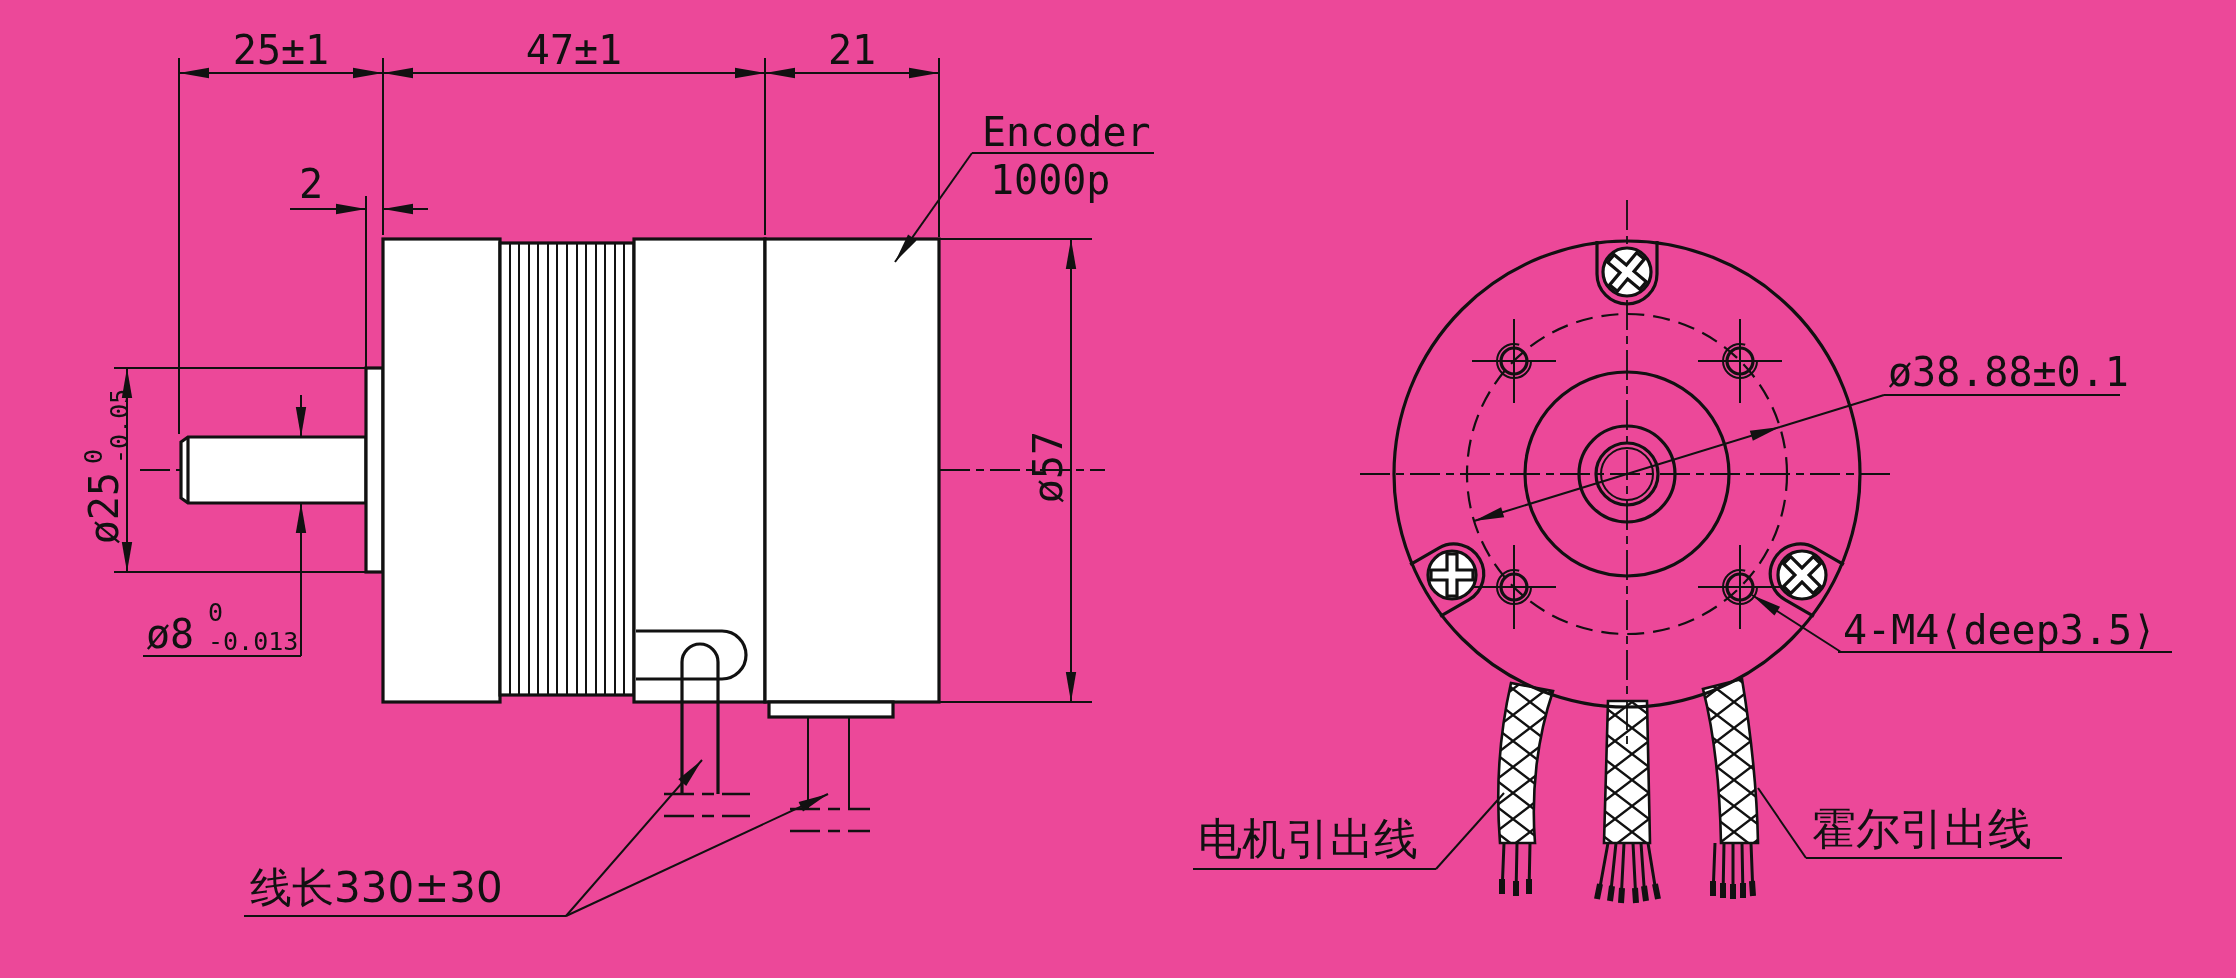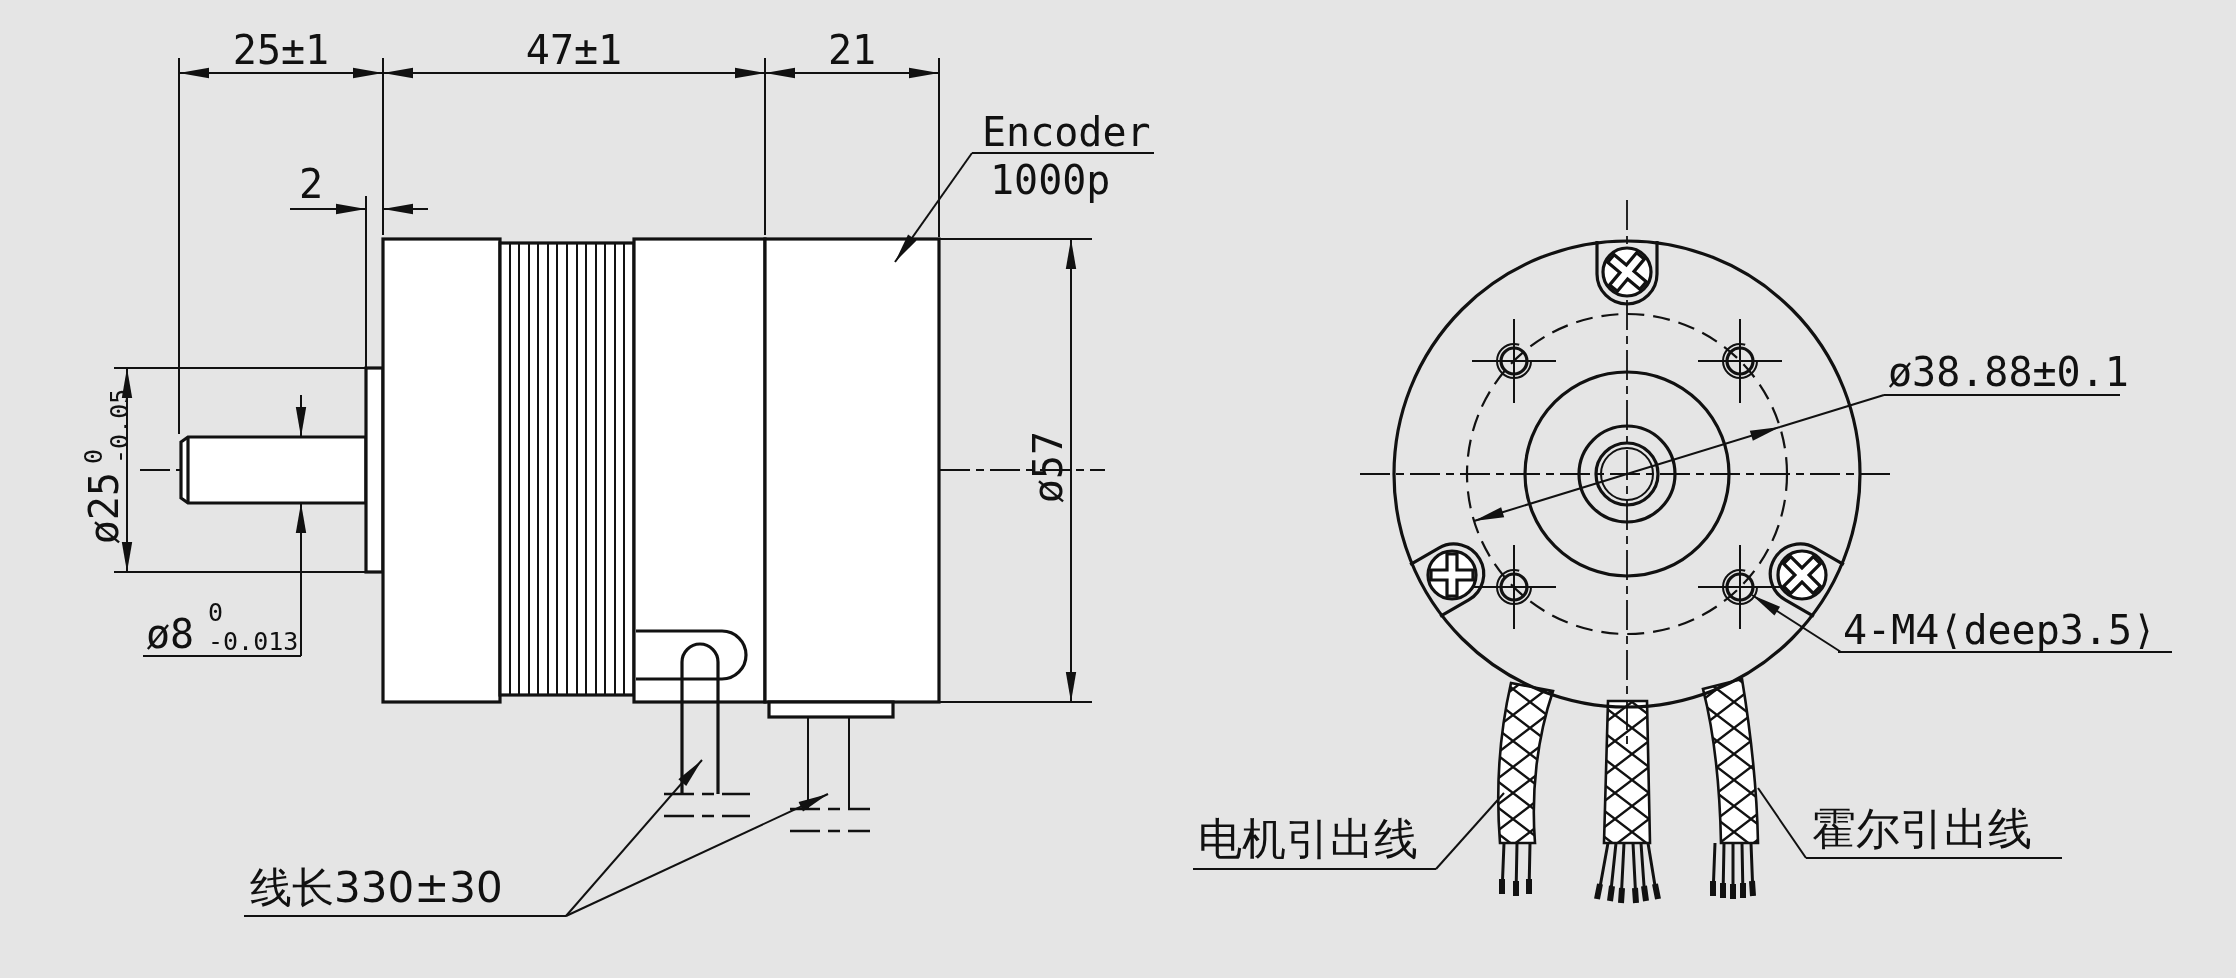--- a/index.html
+++ b/index.html
@@ -1,16 +1,16 @@
 <!DOCTYPE html>
 <html><head>
 <meta charset="utf-8">
 <style>
   html,body{margin:0;padding:0;background:#fff;}
-  .stage{position:relative;width:2236px;height:978px;background:#e5e5e5;overflow:hidden;}
+  .stage{position:relative;width:2236px;height:978px;background:#ec4899;overflow:hidden;}
   svg{display:block;}
   .outline{stroke:#111;stroke-width:3.2;fill:none;stroke-linecap:butt;stroke-linejoin:miter;}
   .outline-f{stroke:#111;stroke-width:3.2;fill:#fff;}
   .thin{stroke:#111;stroke-width:2;fill:none;}
   .center{stroke:#111;stroke-width:1.8;fill:none;stroke-dasharray:30 6 8 6;}
   .dashc{stroke:#111;stroke-width:2.2;fill:none;stroke-dasharray:17 9;}
   .brk{stroke:#111;stroke-width:2.6;fill:none;stroke-dasharray:30 8 12 8;}
   .dimtxt{font-family:"DejaVu Sans Mono",monospace;font-size:40px;fill:#111;}
   .dimtxt-s{font-family:"DejaVu Sans Mono",monospace;font-size:25px;fill:#111;}
   .cjk{font-family:"DejaVu Sans",sans-serif;font-size:44px;fill:#111;}

